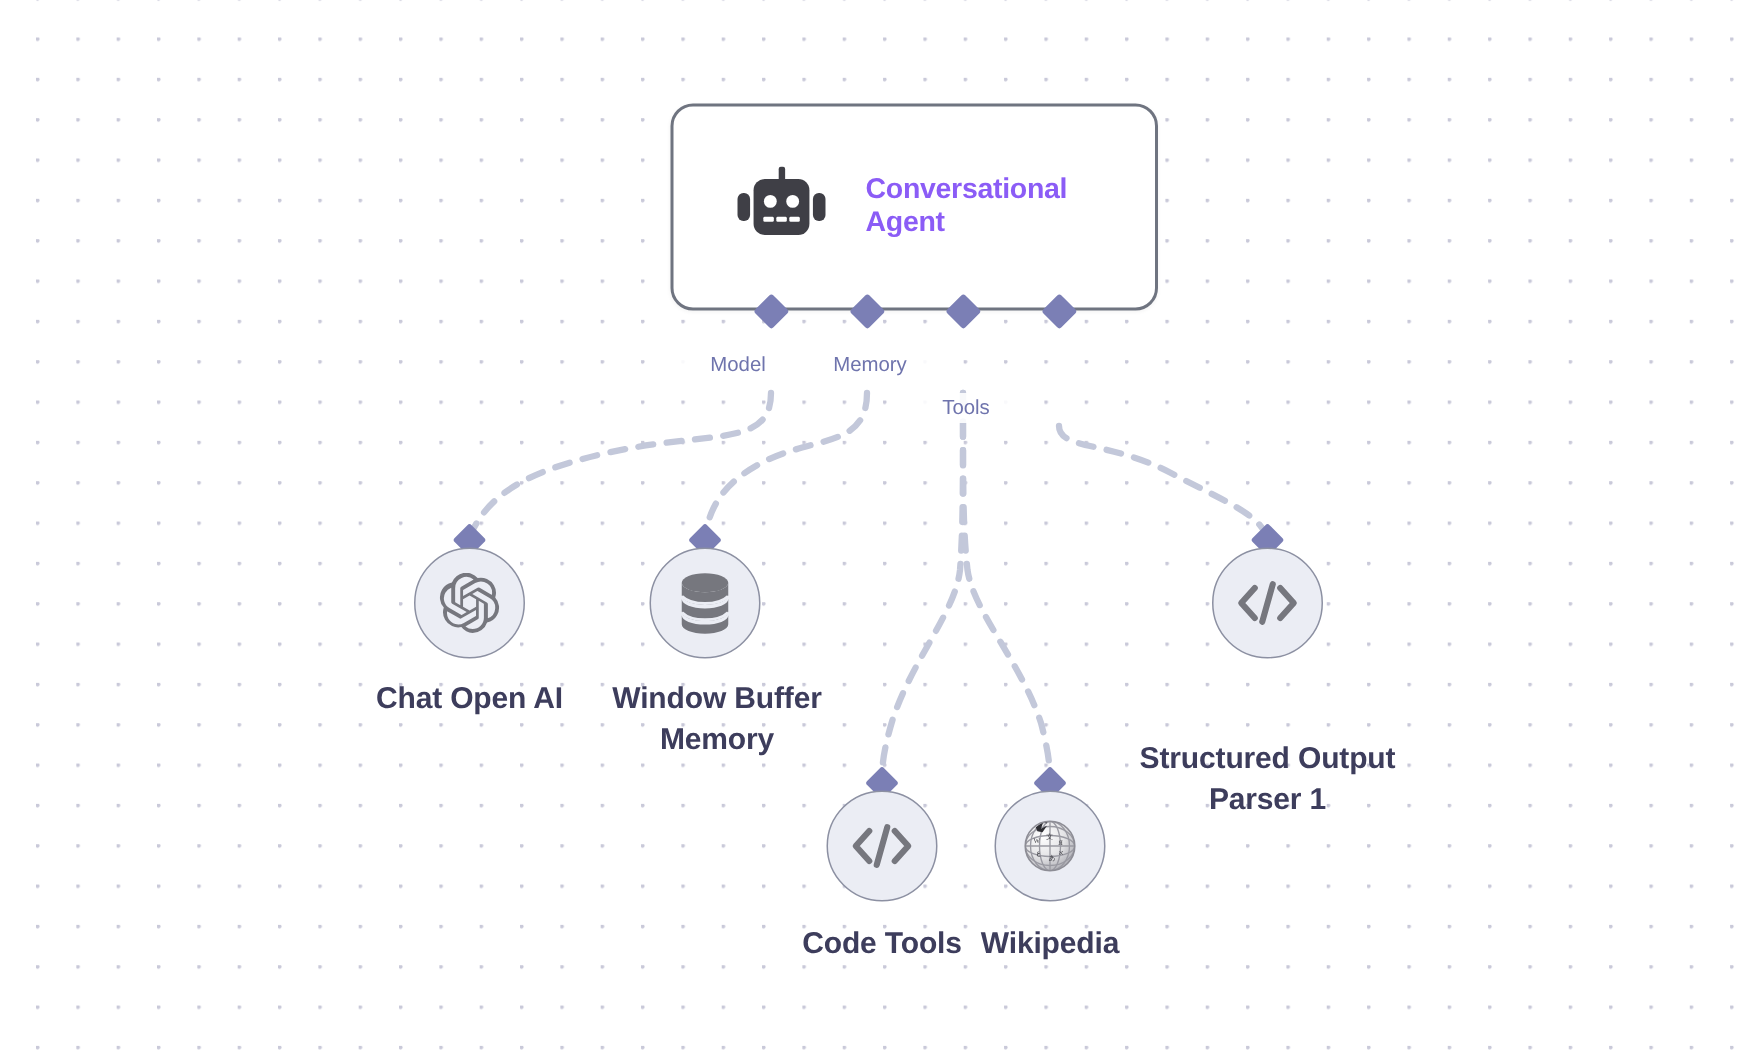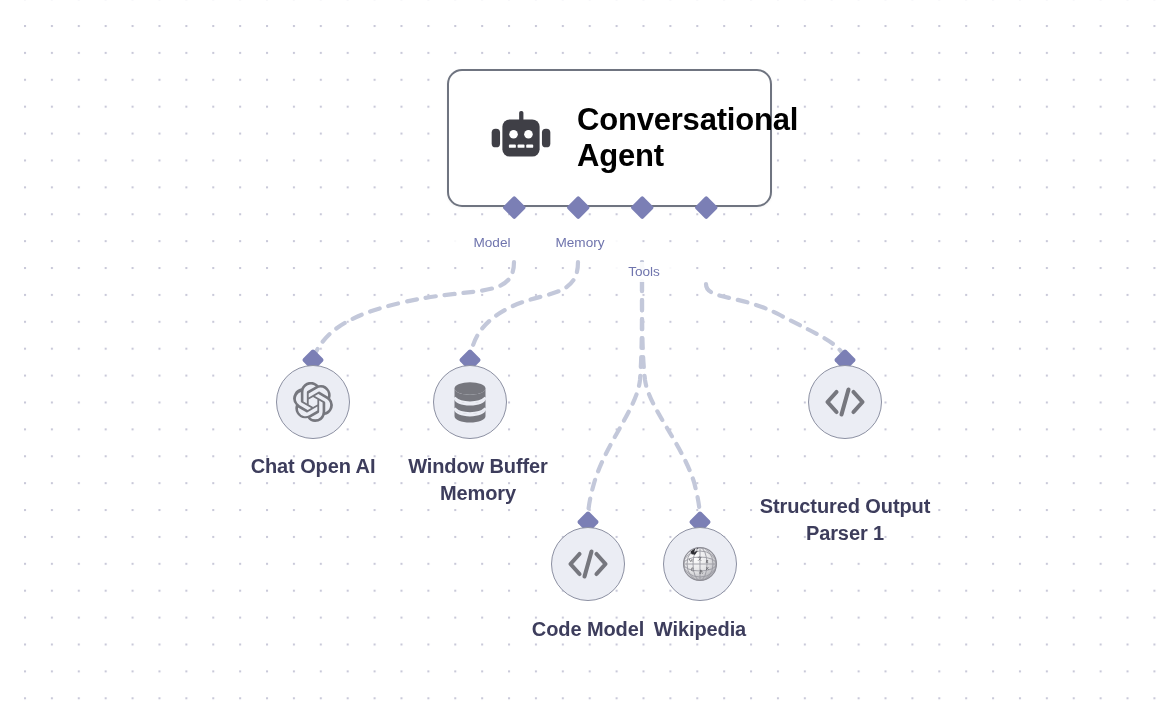--- a/index.html
+++ b/index.html
@@ -42,24 +42,24 @@
     border: 2.2px solid #6f7480;
     border-radius: 15px;
     display: flex;
     align-items: center;
     padding-left: 42px;
     gap: 26px;
     box-shadow: 0 1px 3px rgba(0,0,0,0.05);
   }
   .robot-icon { width: 60px; height: 54px; flex: 0 0 auto; }
   .agent-title {
-    font-size: 31px;
+    font-size: 19px;
     font-weight: 600;
     line-height: 1.15;
-    color: #000000;
+    color: #8b5cf6;
     letter-spacing: -0.2px;
     max-width: 180px;
   }
 
   
   .diamond {
     position: absolute;
     width: 16.5px;
     height: 16.5px;
     background: #7b7fb5;
@@ -190,21 +190,21 @@
 Parser 1</div>
 
   <div class="sub-diamond" style="left:580px; top:514px;"></div>
   <div class="sub-node" style="left:551px; top:527px;">
     <svg width="42" height="34" viewBox="0 0 42 34" fill="none" stroke="#76777e" stroke-width="4.1" stroke-linecap="round" stroke-linejoin="round">
       <path d="M12.5 7 L3.5 17 L12.5 27"></path>
       <path d="M29.5 7 L38.5 17 L29.5 27"></path>
       <path d="M24.5 4.5 L17.5 29.5"></path>
     </svg>
   </div>
-  <div class="node-label" style="left:518px; top:616px; width:140px;">Code Model</div>
+  <div class="node-label" style="left:518px; top:616px; width:140px;">Code Tools</div>
 
   <div class="sub-diamond" style="left:692px; top:514px;"></div>
   <div class="sub-node" style="left:663px; top:527px;">
     <svg width="44" height="44" viewBox="0 0 44 44">
       <defs>
         <radialGradient id="wg" cx="36%" cy="30%" r="78%">
           <stop offset="0%" stop-color="#ffffff"></stop>
           <stop offset="55%" stop-color="#e4e4e6"></stop>
           <stop offset="100%" stop-color="#a9a9b0"></stop>
         </radialGradient>

